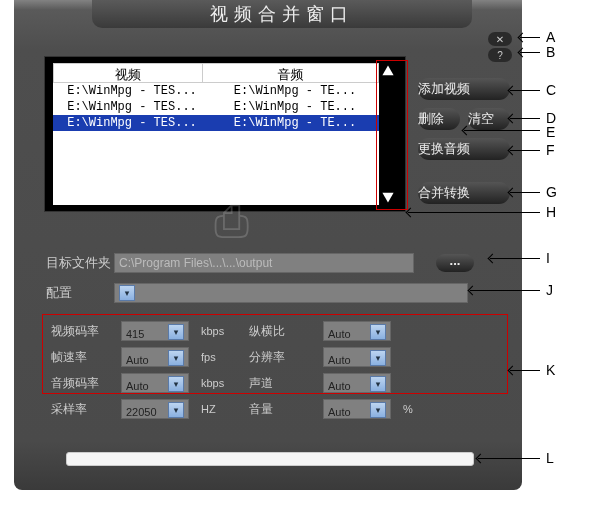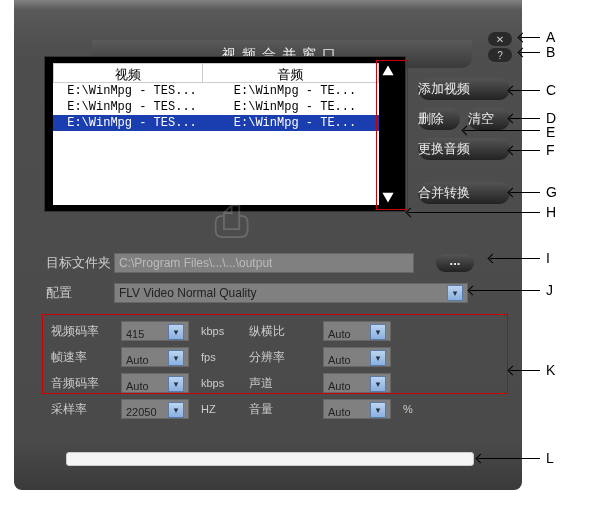--- a/index.html
+++ b/index.html
@@ -26,23 +26,22 @@
   position: absolute;
   left: 78px;
   top: 0;
   width: 380px;
   height: 28px;
   background: linear-gradient(to bottom, #5a5a5a, #3a3a3a);
   border-radius: 0 0 10px 10px;
   text-align: center;
   line-height: 28px;
   color: #eee;
-  font-size: 14px;
+  font-size: 18px;
   letter-spacing: 6px;
-  margin-top: 40px;
 }
 .close-help {
   position: absolute;
   right: 10px;
   top: 32px;
   display: flex;
   flex-direction: column;
   gap: 2px;
 }
 .pill-icon {
@@ -361,21 +360,20 @@
 
     <div class="mid-labels">
       <div class="field-row">
         <div class="field-label">目标文件夹</div>
         <input class="text-input" value="C:\Program Files\...\...\output" style="">
         <div class="browse-btn">...</div>
       </div>
       <div class="field-row">
         <div class="field-label">配置</div>
         <div class="select-box">
-          <span>FLV Video Normal Quality</span>
           <div class="select-arrow">▾</div>
         </div>
       </div>
     </div>
 
     <div class="params-box">
       <div class="params-grid">
         <div>视频码率</div>
         <div class="small-select">
             <span>415</span>

